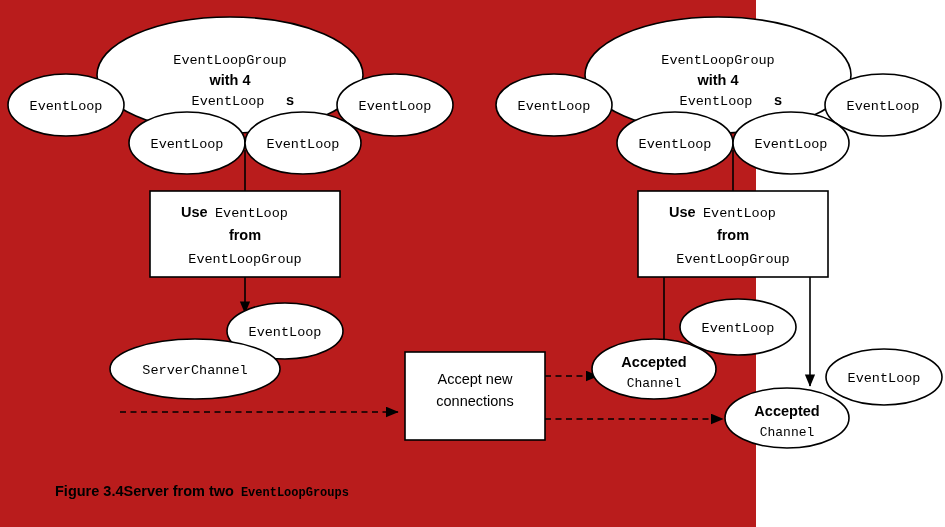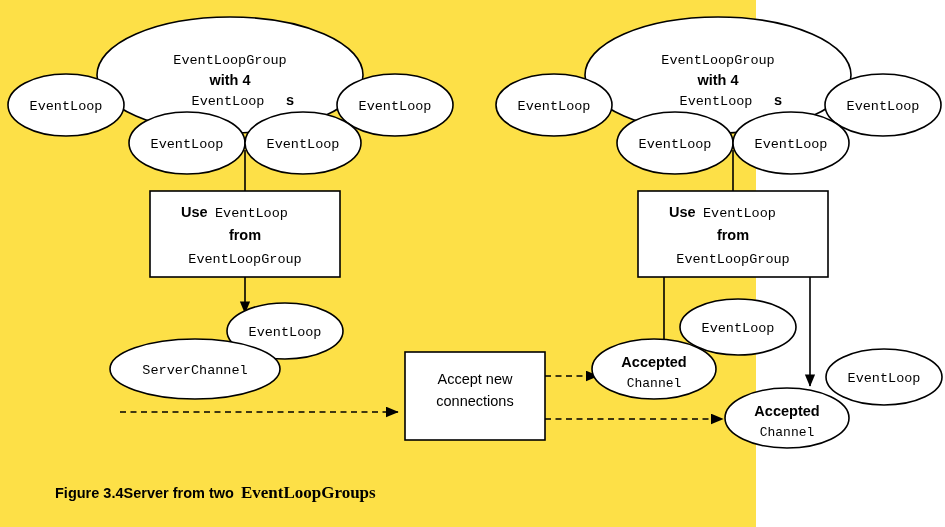--- a/index.html
+++ b/index.html
@@ -10,21 +10,21 @@
   body {
     width: 945px;
     height: 527px;
     font-family: "Liberation Sans", sans-serif;
     overflow: hidden;
   }
   #figure-root {
     position: relative;
     width: 756px;
     height: 527px;
-    background: #fde047;
+    background: #b91c1c;
   }
   svg#diagram {
     position: absolute;
     left: 0;
     top: 0;
     width: 945px;
     height: 470px;
     display: block;
   }
   .shape-stroke {
@@ -62,23 +62,23 @@
     position: absolute;
     left: 55px;
     top: 483px;
     font-family: "Liberation Sans", sans-serif;
     font-size: 14.5px;
     font-weight: bold;
     color: #000000;
     white-space: nowrap;
   }
   .caption-bar .cap-mono {
-    font-family: Liberation Serif, serif;
+    font-family: Liberation Mono, monospace;
     font-weight: bold;
-    font-size: 17px;
+    font-size: 12px;
   }
   .caption-num { }
 </style>
 </head>
 <body>
 
 <div id="figure-root">
 
   <svg id="diagram" viewBox="0 0 945 470">
     <defs>

